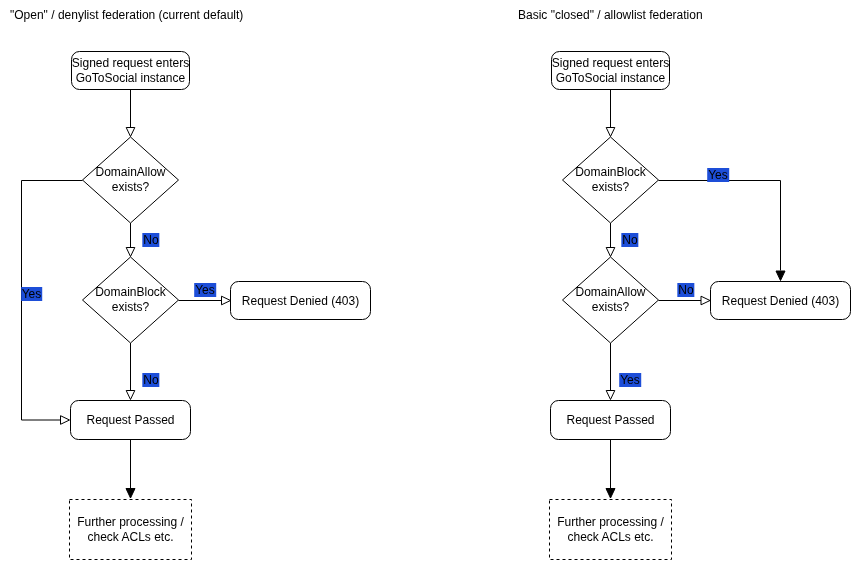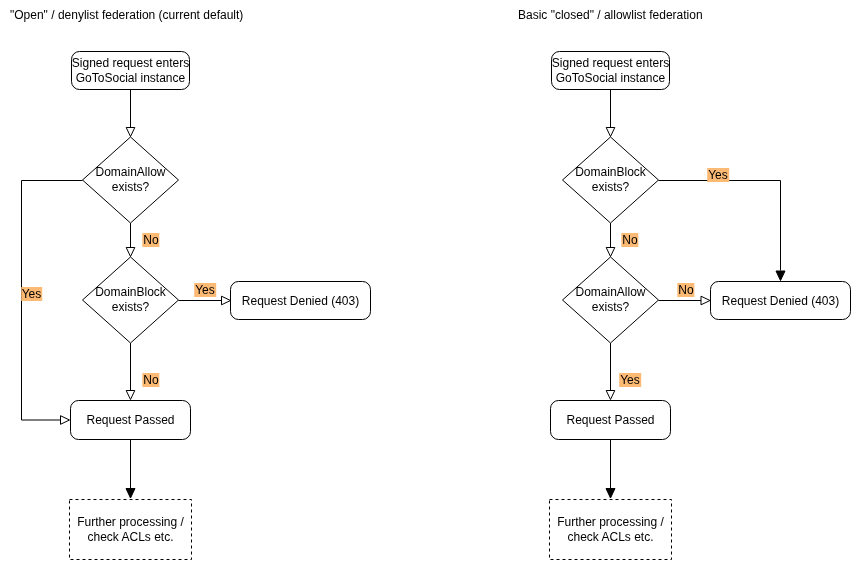--- a/index.html
+++ b/index.html
@@ -41,21 +41,21 @@
     display: block;
   }
   .edge-label {
     position: absolute;
     transform: translate(-50%, -50%);
     font-size: 12px;
     line-height: 14px;
     color: #000000;
     text-align: center;
     white-space: nowrap;
-    background: #fdba74;
+    background: #1d4ed8;
     padding: 0 1px;
   }
 </style>
 </head>
 <body>
 
 <div class="canvas">
 
   <svg width="851" height="561" viewBox="0 0 851 561">
 

